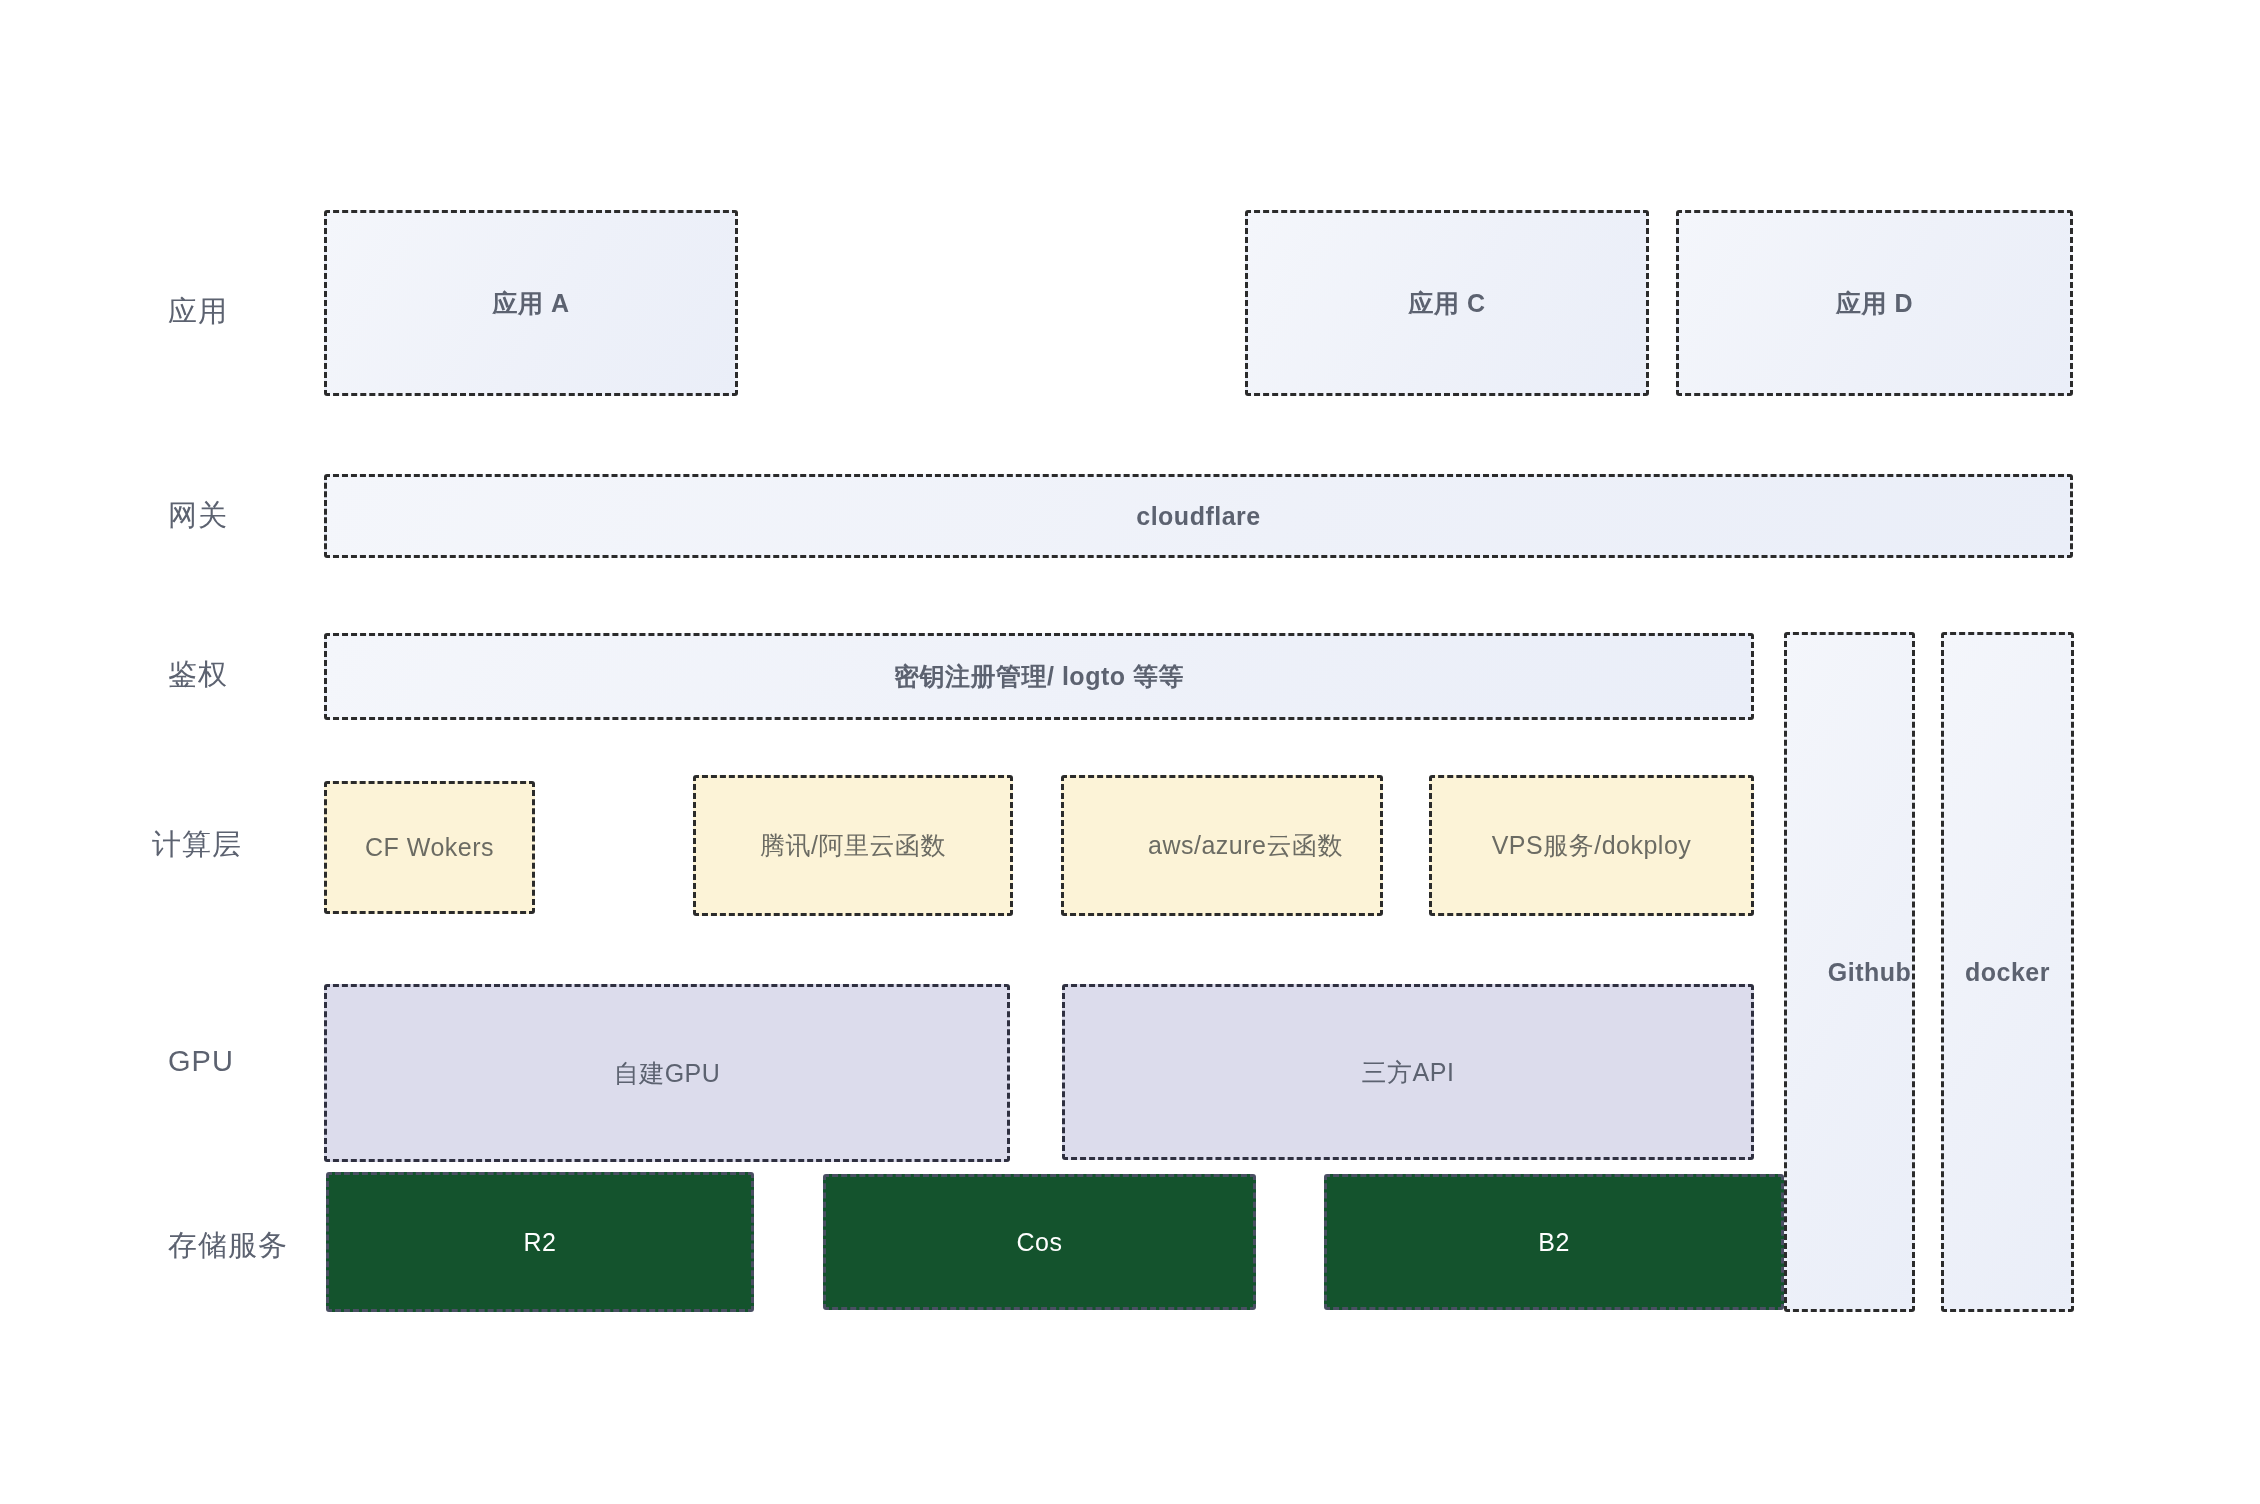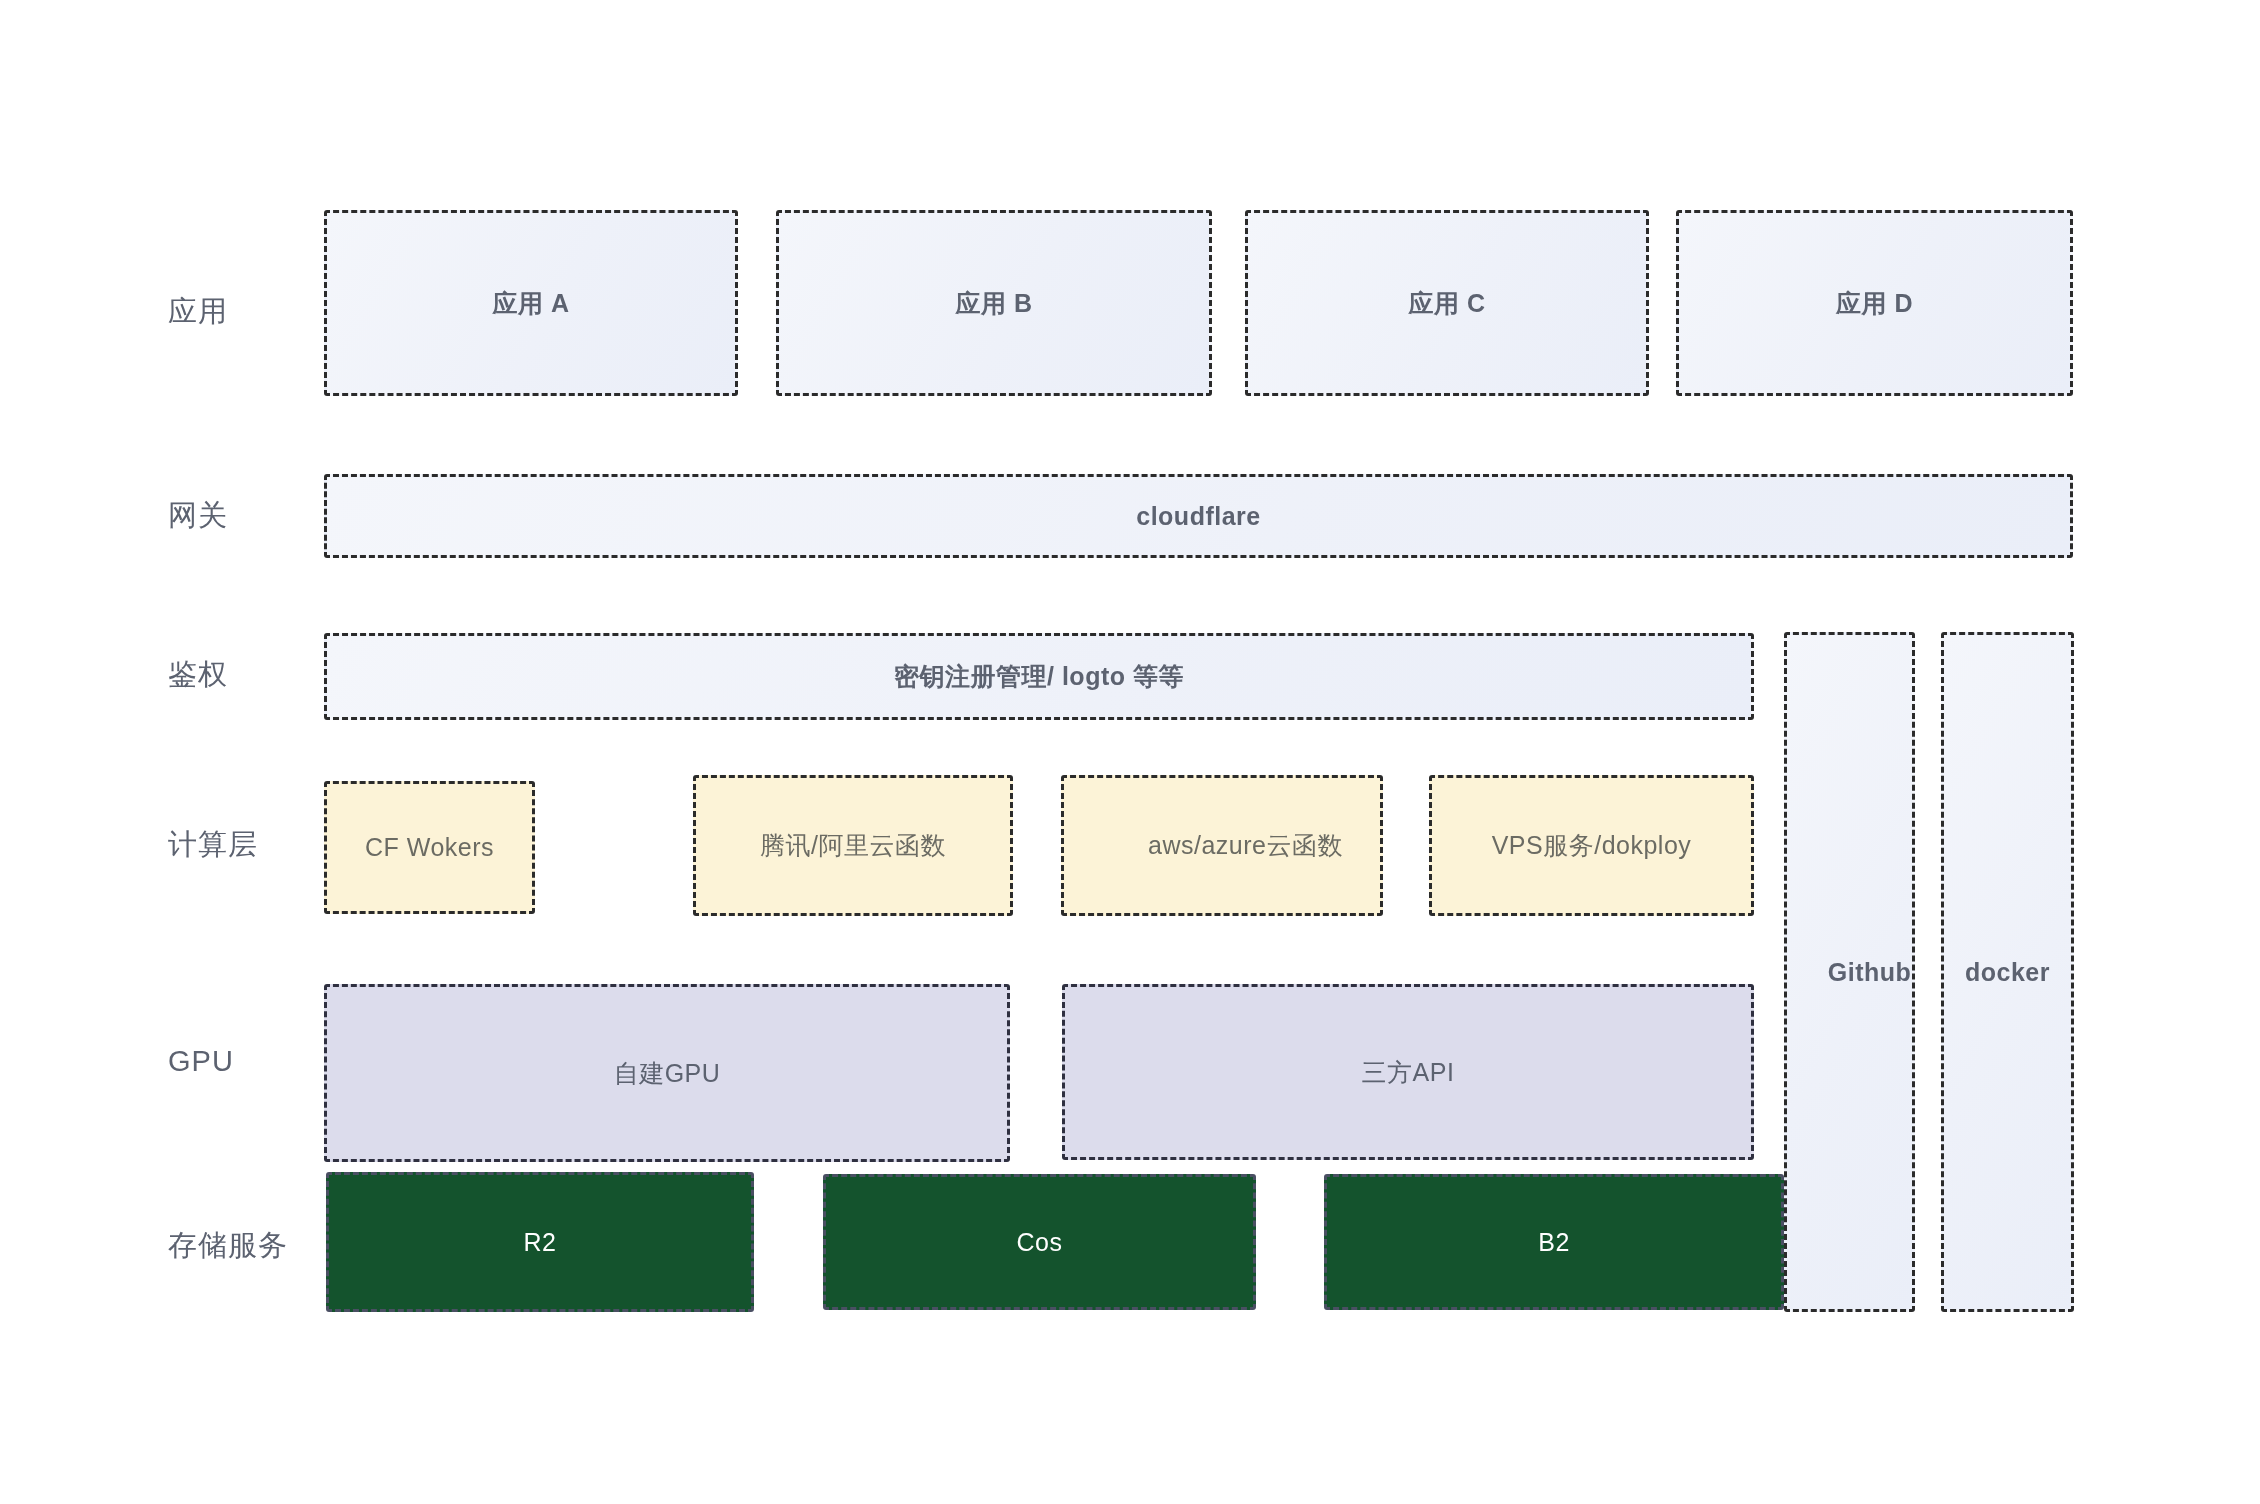--- a/index.html
+++ b/index.html
@@ -93,33 +93,30 @@
 <body>
 
 <div id="diagram">
 
   <div class="row-label" style="left:168px; top:296px;">应用</div>
 
   <div class="row-label" style="left:168px; top:500px;">网关</div>
 
   <div class="row-label" style="left:168px; top:659px;">鉴权</div>
 
-  <div class="row-label" style="left:168px; top:829px;">计算层</div>
+  <div class="row-label" style="left:152px; top:829px;">计算层</div>
 
   <div class="row-label" style="left:168px; top:1046px;">GPU</div>
 
   <div class="row-label" style="left:168px; top:1230px;">存储服务</div>
 
   <div class="box pale" style="left:324px; top:210px; width:414px; height:186px;">
     <span class="box-label">应用 A</span>
   </div>
 
-  <div class="box pale" style="left:776px; top:210px; width:436px; height:186px;">
-    <span class="box-label">应用 B</span>
-  </div>
 
   <div class="box pale" style="left:1245px; top:210px; width:404px; height:186px;">
     <span class="box-label">应用 C</span>
   </div>
 
   <div class="box pale" style="left:1676px; top:210px; width:397px; height:186px;">
     <span class="box-label">应用 D</span>
   </div>
 
   <div class="box pale" style="left:324px; top:474px; width:1749px; height:84px;">

